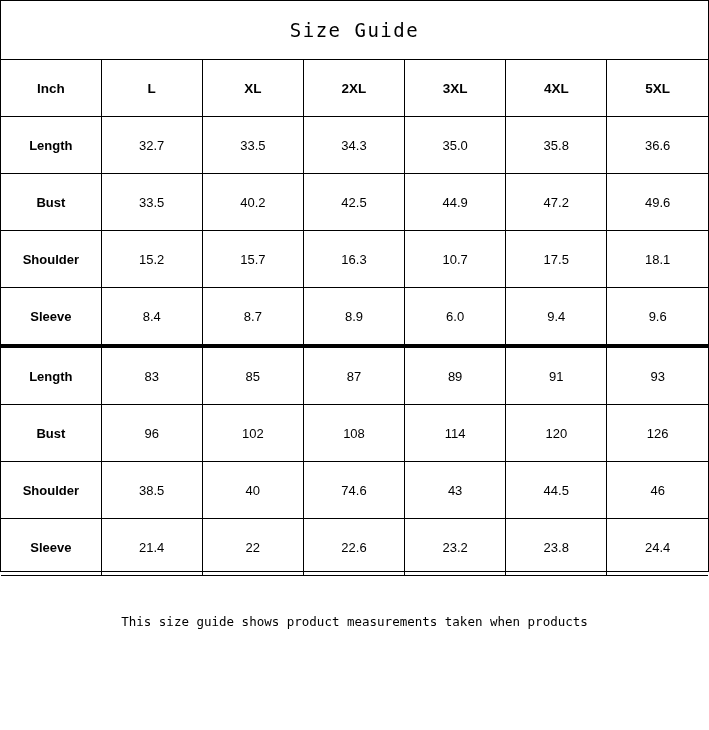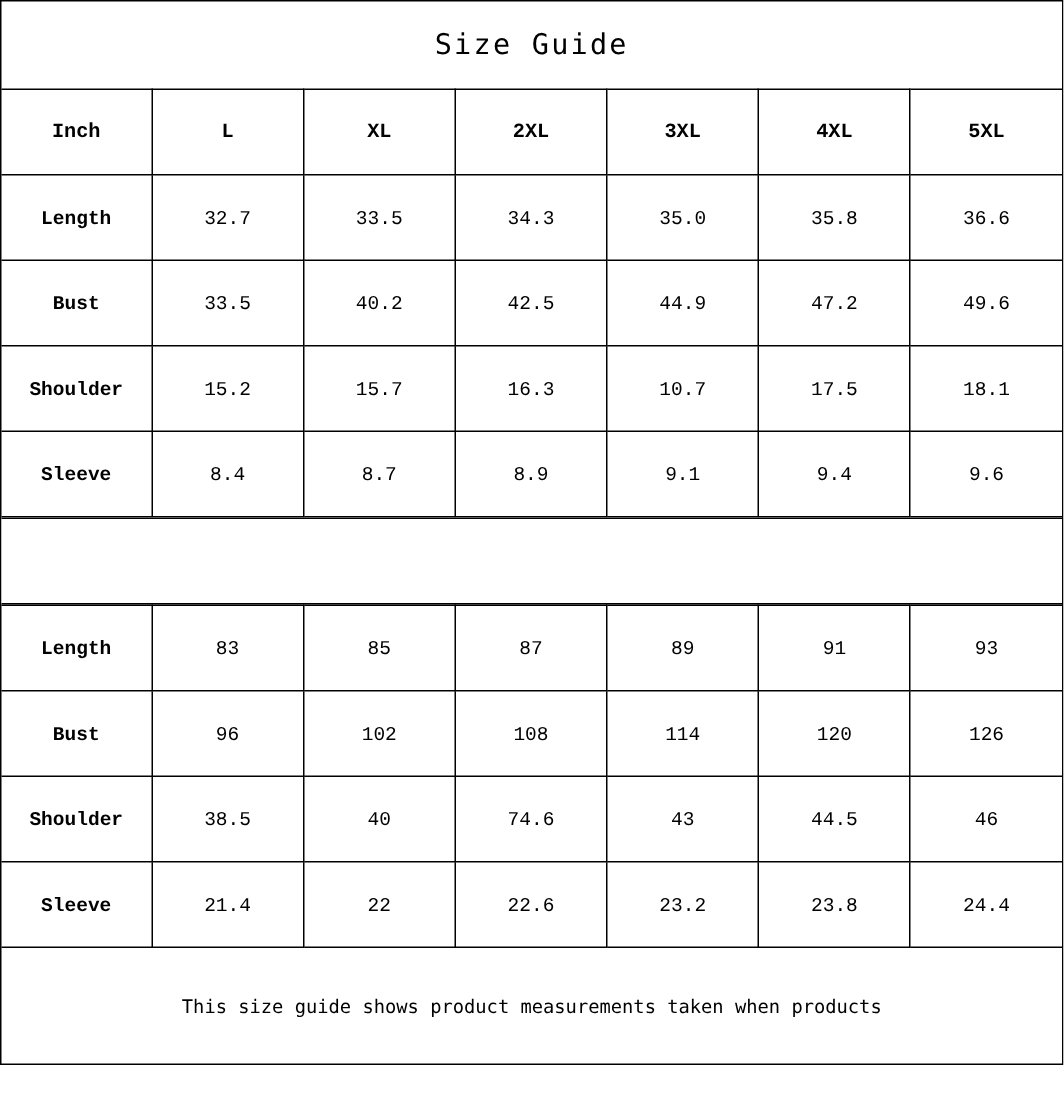--- a/index.html
+++ b/index.html
@@ -10,41 +10,41 @@
   body {
     width: 709px;
     height: 730px;
     font-family: "DejaVu Sans Mono", monospace;
     color: #000000;
     overflow: hidden;
   }
   .page {
     position: relative;
     width: 709px;
-    height: 710px;
+    height: 572px;
     box-sizing: border-box;
     border: 1px solid #000000;
     background: #ffffff;
     display: flex;
     flex-direction: column;
   }
   .title {
     height: 58px;
     line-height: 58px;
     text-align: center;
     font-size: 19px;
     letter-spacing: 1.5px;
     font-family: "DejaVu Sans Mono", monospace;
     color: #000000;
   }
   table.size-table {
     width: 100%;
     border-collapse: collapse;
     table-layout: fixed;
-    font-family: Liberation Mono, monospace;
+    font-family: Liberation Sans, sans-serif;
   }
   table.size-table td, table.size-table th {
     border: 1px solid #000000;
     border-left: none;
     border-right: none;
     text-align: center;
     font-size: 13px;
     font-weight: normal;
     padding: 0;
     height: 56px;
@@ -75,21 +75,21 @@
     flex-direction: column;
     align-items: center;
     justify-content: center;
     text-align: center;
     font-family: "DejaVu Sans Mono", monospace;
     font-size: 12.5px;
     line-height: 19px;
     padding: 0 14px;
     box-sizing: border-box;
   }
-  .note .line { white-space: nowrap; }
+  .note .line { white-space: nowrap; margin-top: 36px; }
 </style>
 </head>
 <body>
 
 <div class="page">
 
   <div class="title">Size Guide</div>
 
   <table class="size-table">
     <colgroup>
@@ -136,21 +136,21 @@
         <td class="vline">16.3</td>
         <td class="vline">10.7</td>
         <td class="vline">17.5</td>
         <td>18.1</td>
       </tr>
       <tr>
         <td class="rowlabel vline">Sleeve</td>
         <td class="vline">8.4</td>
         <td class="vline">8.7</td>
         <td class="vline">8.9</td>
-        <td class="vline">9.1</td>
+        <td class="vline">6.0</td>
         <td class="vline">9.4</td>
         <td>9.6</td>
       </tr>
     </tbody>
   </table>
 
   <div class="spacer"></div>
 
   <table class="size-table">
     <colgroup>

